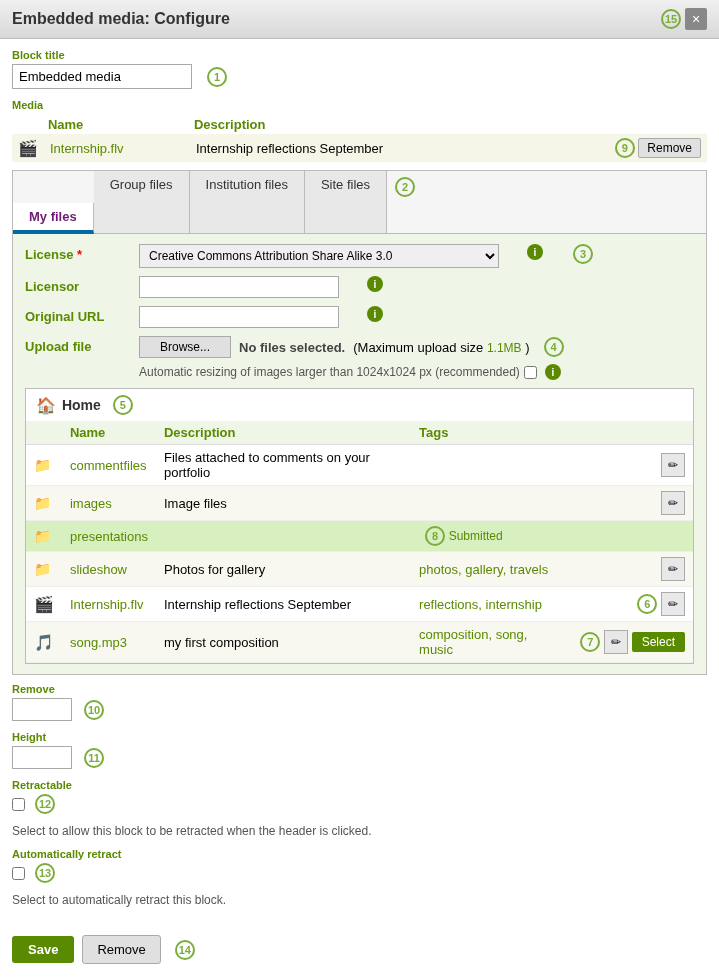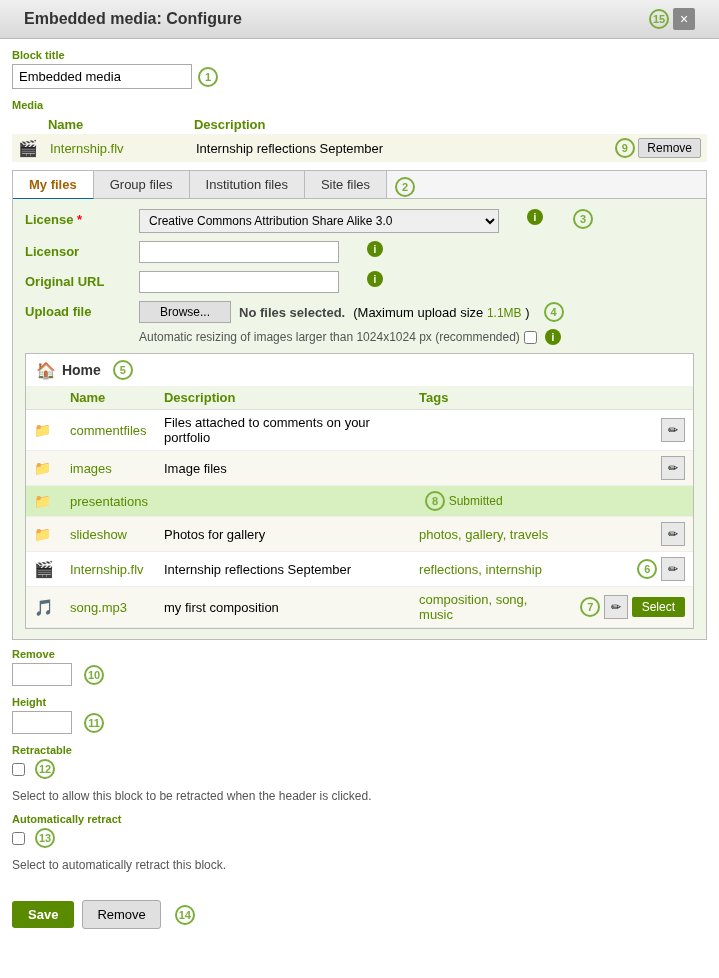--- a/index.html
+++ b/index.html
@@ -1,21 +1,21 @@
 <!DOCTYPE html>
 <html><head>
   <meta charset="utf-8">
   <style>
     * { box-sizing: border-box; margin: 0; padding: 0; }
     body { font-family: Arial, sans-serif; font-size: 13px; background: #fff; width: 719px; }
 
     .dialog-header {
       background: linear-gradient(to bottom, #f0f0f0, #d8d8d8);
       border-bottom: 1px solid #bbb;
-      padding: 8px 24px;
+      padding: 8px 12px;
       display: flex;
       justify-content: space-between;
       align-items: center;
     }
     .dialog-title { font-size: 16px; font-weight: bold; color: #333; }
     .close-btn {
       background: #888;
       color: white;
       border: none;
       width: 22px;
@@ -37,21 +37,21 @@
       border: 2px solid #7aad3a;
       color: #7aad3a;
       font-size: 11px;
       font-weight: bold;
       margin-left: 6px;
     }
 
     .dialog-body { padding: 10px 12px; }
 
     .field-label { color: #5a8a00; font-size: 11px; font-weight: bold; margin-bottom: 3px; }
-    .block-title-row { display: flex; align-items: center; margin-bottom: 10px; }
+    .block-title-row { display: flex; align-items: center; margin-bottom: 10px; gap: 9px; }
     .block-title-input {
       border: 1px solid #aaa;
       padding: 4px 6px;
       width: 180px;
       font-size: 13px;
     }
 
     .media-section { margin-bottom: 8px; }
     .media-section .field-label { margin-bottom: 4px; }
 
@@ -75,24 +75,25 @@
     .tab {
       padding: 6px 16px;
       cursor: pointer;
       border-right: 1px solid #bbb;
       font-size: 13px;
       color: #333;
       background: #e8e8e8;
     }
     .tab.active {
       background: #fff;
-      border-bottom: 1px solid #0369a1;
+      border-bottom: 4px solid #0369a1;
       margin-bottom: -1px;
-      color: #a16207;
+      color: #701a75;
       font-weight: bold;
+      margin-top: 32px;
     }
     .tab-num { display: inline-flex; align-items: center; justify-content: center; width: 20px; height: 20px; border-radius: 50%; border: 2px solid #7aad3a; color: #7aad3a; font-size: 11px; font-weight: bold; margin-left: 4px; }
 
     .tab-content { background: #eff6e8; padding: 10px 12px; }
 
     .form-row { display: flex; align-items: flex-start; margin-bottom: 8px; gap: 24px; }
     .form-row-label { width: 90px; font-size: 13px; color: #5a8a00; font-weight: bold; padding-top: 3px; }
     .form-row-label .required { color: red; }
     .form-control { border: 1px solid #aaa; padding: 3px 5px; font-size: 12px; }
     .license-select { width: 360px; }

